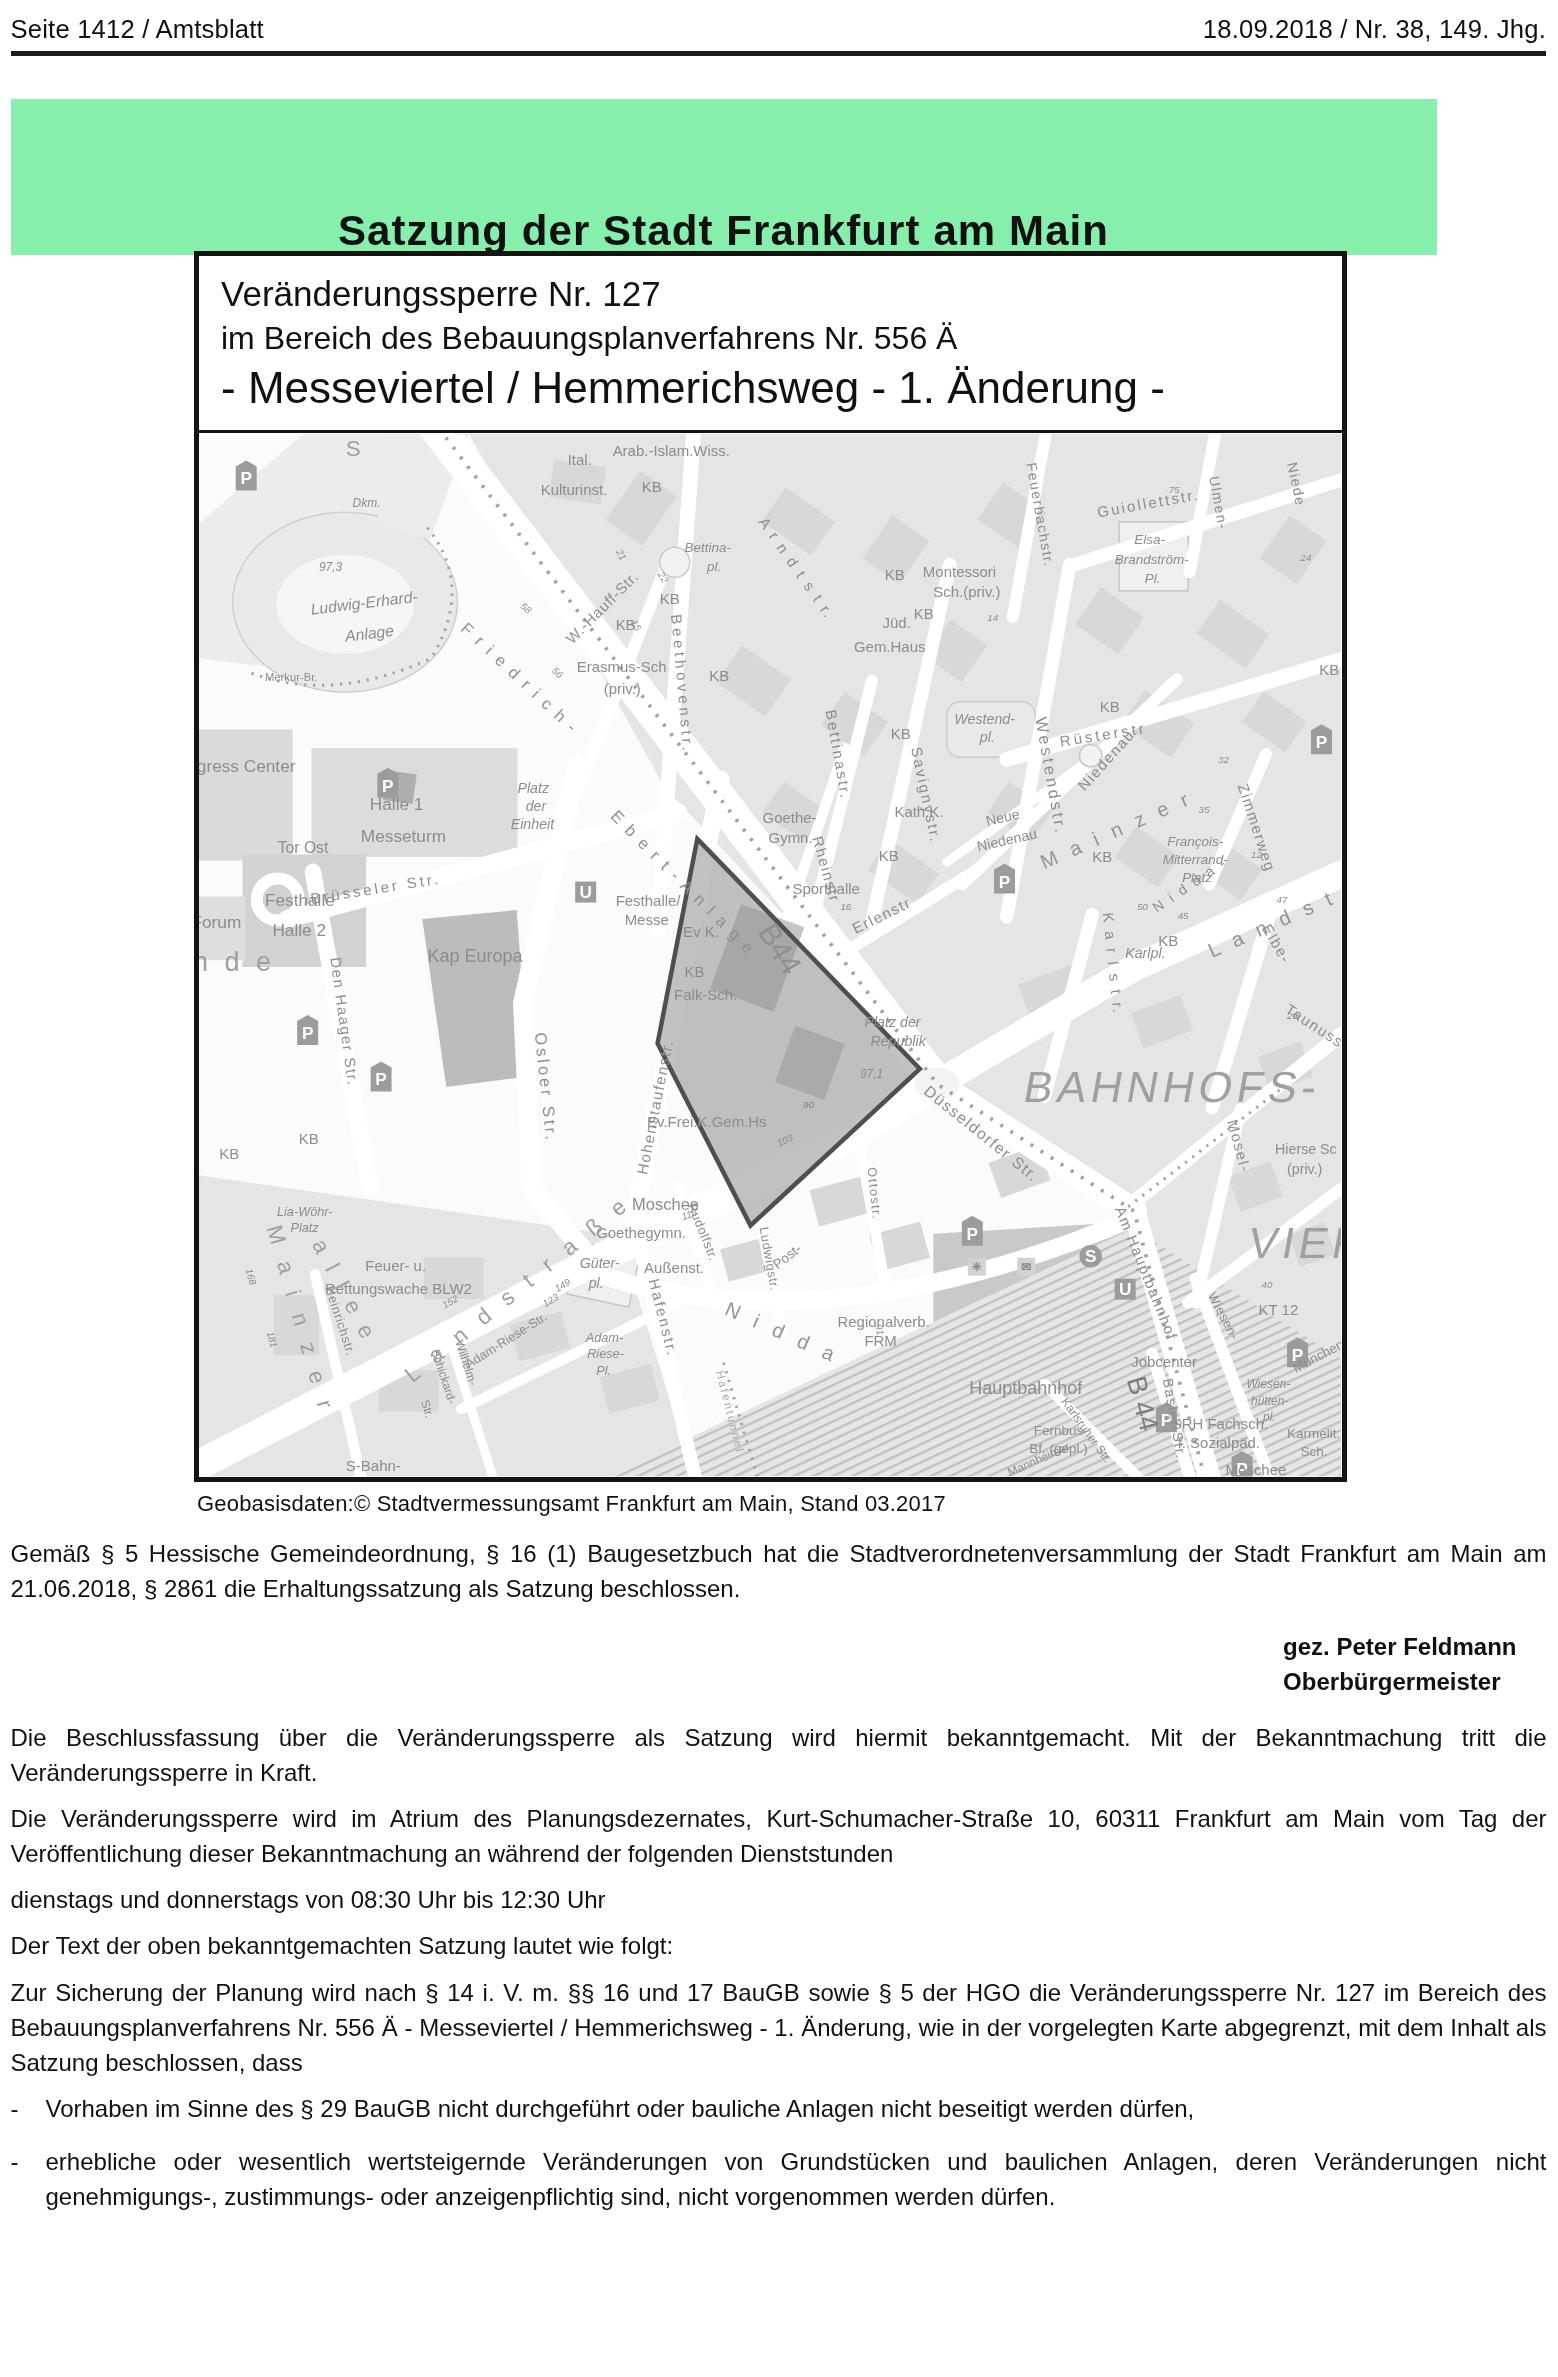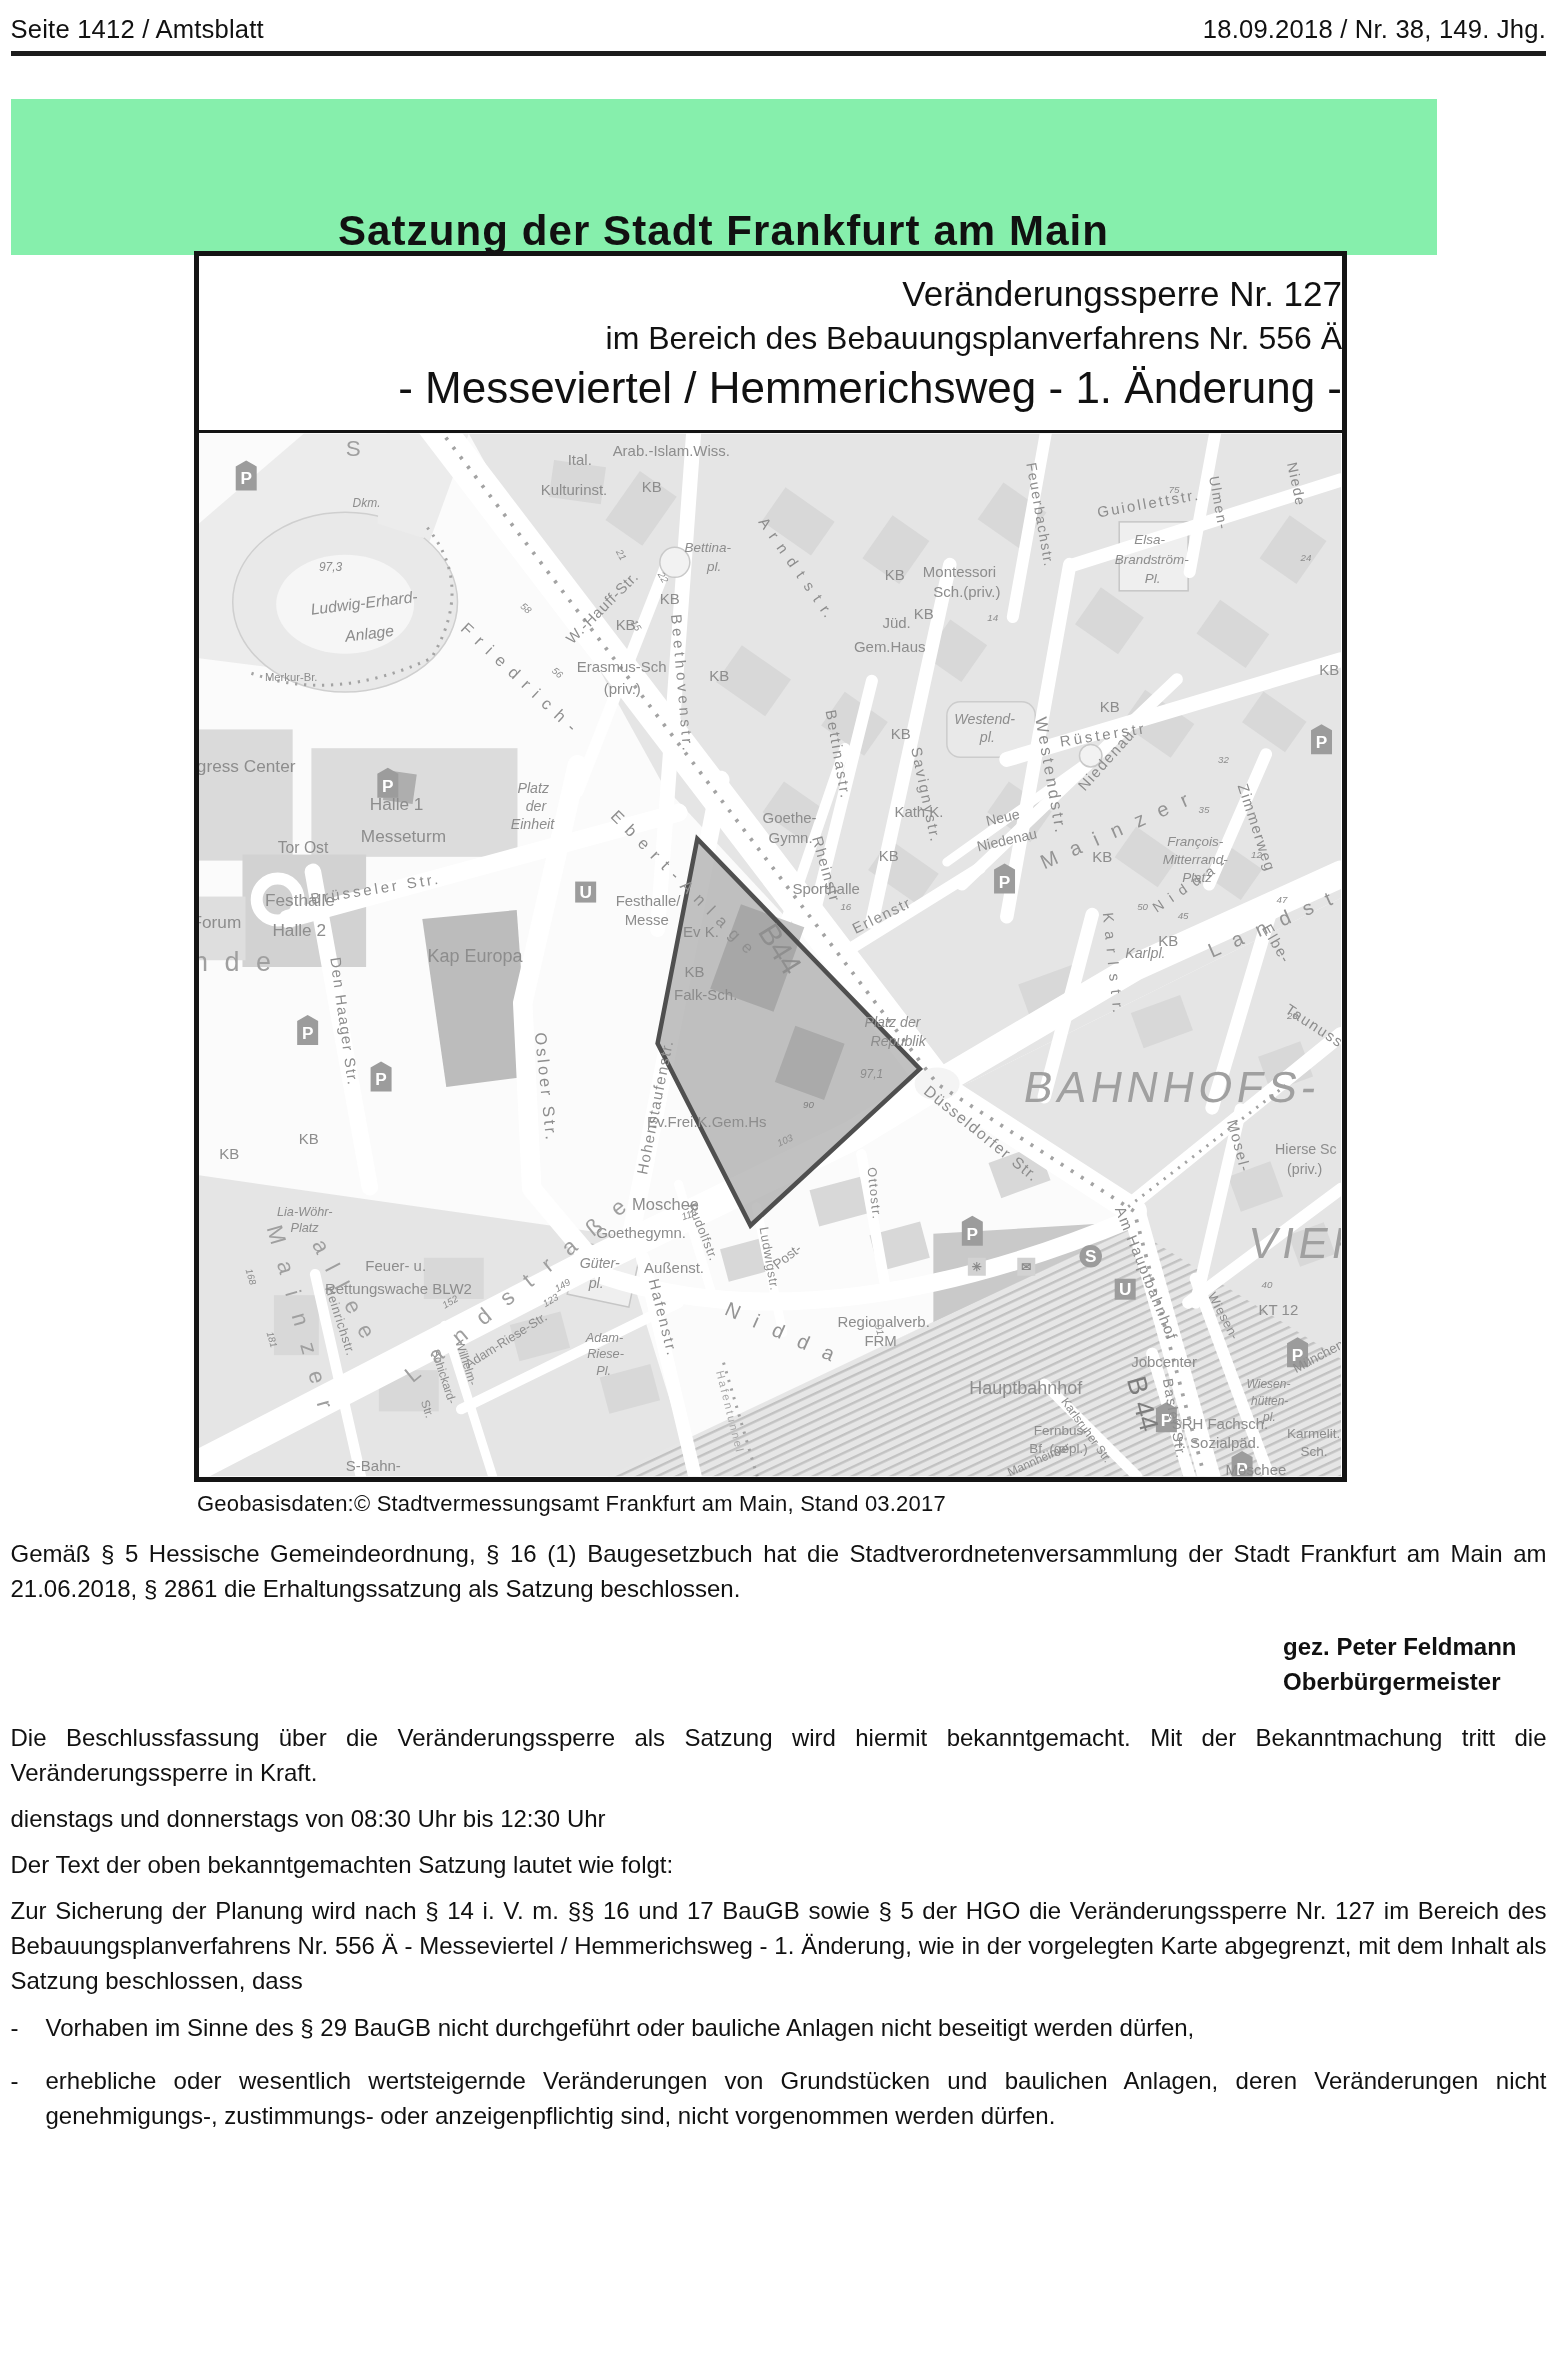--- a/index.html
+++ b/index.html
@@ -5,21 +5,21 @@
   html,body{margin:0;padding:0;background:#ffffff;}
   body{width:1558px;height:2377px;position:relative;font-family:"Liberation Sans",sans-serif;color:#111;
        -webkit-font-smoothing:antialiased;}
   .hdr{position:absolute;top:15px;left:10.5px;right:12px;display:flex;justify-content:space-between;
        font-size:25.6px;letter-spacing:0.2px;}
   .rule{position:absolute;top:51px;left:10.5px;right:12px;height:5.3px;background:#1c1c1c;}
   .banner{position:absolute;top:99px;left:10.5px;width:1426px;height:156px;background:#86efac;
           display:flex;align-items:flex-end;justify-content:center;}
   .banner h1{margin:0;font-size:42px;font-weight:bold;letter-spacing:1.1px;}
   .mapbox{position:absolute;top:251px;left:194px;width:1153px;border:5.3px solid #141414;box-sizing:border-box;background:#fff;}
-  .maptitle{text-align:right;padding:15px 0 12px 12px;line-height:1.32;}
+  .maptitle{text-align:left;padding:15px 0 12px 12px;line-height:1.32;margin-left:10px;}
   .mt1{font-size:35px;}
   .mt2{font-size:32px;}
   .mt3{font-size:44px;}
   .mapwrap{border-top:3.8px solid #141414;line-height:0;}
   .mapwrap svg{display:block;}
   .caption{position:absolute;top:1491px;left:197px;font-size:22px;letter-spacing:0.2px;}
   .bodytext{position:absolute;top:1536px;left:10.5px;width:1536px;font-size:24px;line-height:35px;}
   .bodytext p{margin:0 0 11.3px 0;}
   .j{text-align:justify;}
   .sig{font-weight:bold;width:max-content;margin:22.6px 30px 21px auto;line-height:35px;}
@@ -426,20 +426,21 @@
 
 <div class="caption">Geobasisdaten:© Stadtvermessungsamt Frankfurt am Main, Stand 03.2017</div>
 
 <div class="bodytext">
   <p class="j">Gemäß § 5 Hessische Gemeindeordnung, § 16 (1) Baugesetzbuch hat die Stadtverordnetenversammlung der Stadt Frankfurt am Main am 21.06.2018, § 2861 die Erhaltungssatzung als Satzung beschlossen.</p>
   <div class="sig">
     <div>gez. Peter Feldmann</div>
     <div>Oberbürgermeister</div>
   </div>
   <p class="j">Die Beschlussfassung über die Veränderungssperre als Satzung wird hiermit bekanntgemacht. Mit der Bekanntmachung tritt die Veränderungssperre in Kraft.</p>
+  <p class="j">Die Veränderungssperre wird im Atrium des Planungsdezernates, Kurt-Schumacher-Straße 10, 60311 Frankfurt am Main vom Tag der Veröffentlichung dieser Bekanntmachung an während der folgenden Dienststunden</p>
   <p>dienstags und donnerstags von 08:30 Uhr bis 12:30 Uhr</p>
   <p>Der Text der oben bekanntgemachten Satzung lautet wie folgt:</p>
   <p class="j">Zur Sicherung der Planung wird nach § 14 i. V. m. §§ 16 und 17 BauGB sowie § 5 der HGO die Veränderungssperre Nr. 127 im Bereich des Bebauungsplanverfahrens Nr. 556 Ä - Messeviertel / Hemmerichsweg - 1. Änderung, wie in der vorgelegten Karte abgegrenzt, mit dem Inhalt als Satzung beschlossen, dass</p>
   <div class="bullet">
     <span class="dash">-</span>
     <span class="btxt">Vorhaben im Sinne des § 29 BauGB nicht durchgeführt oder bauliche Anlagen nicht beseitigt werden dürfen,</span>
   </div>
   <div class="bullet">
     <span class="dash">-</span>
     <span class="btxt">erhebliche oder wesentlich wertsteigernde Veränderungen von Grundstücken und baulichen Anlagen, deren Veränderungen nicht genehmigungs-, zustimmungs- oder anzeigenpflichtig sind, nicht vorgenommen werden dürfen.</span>

